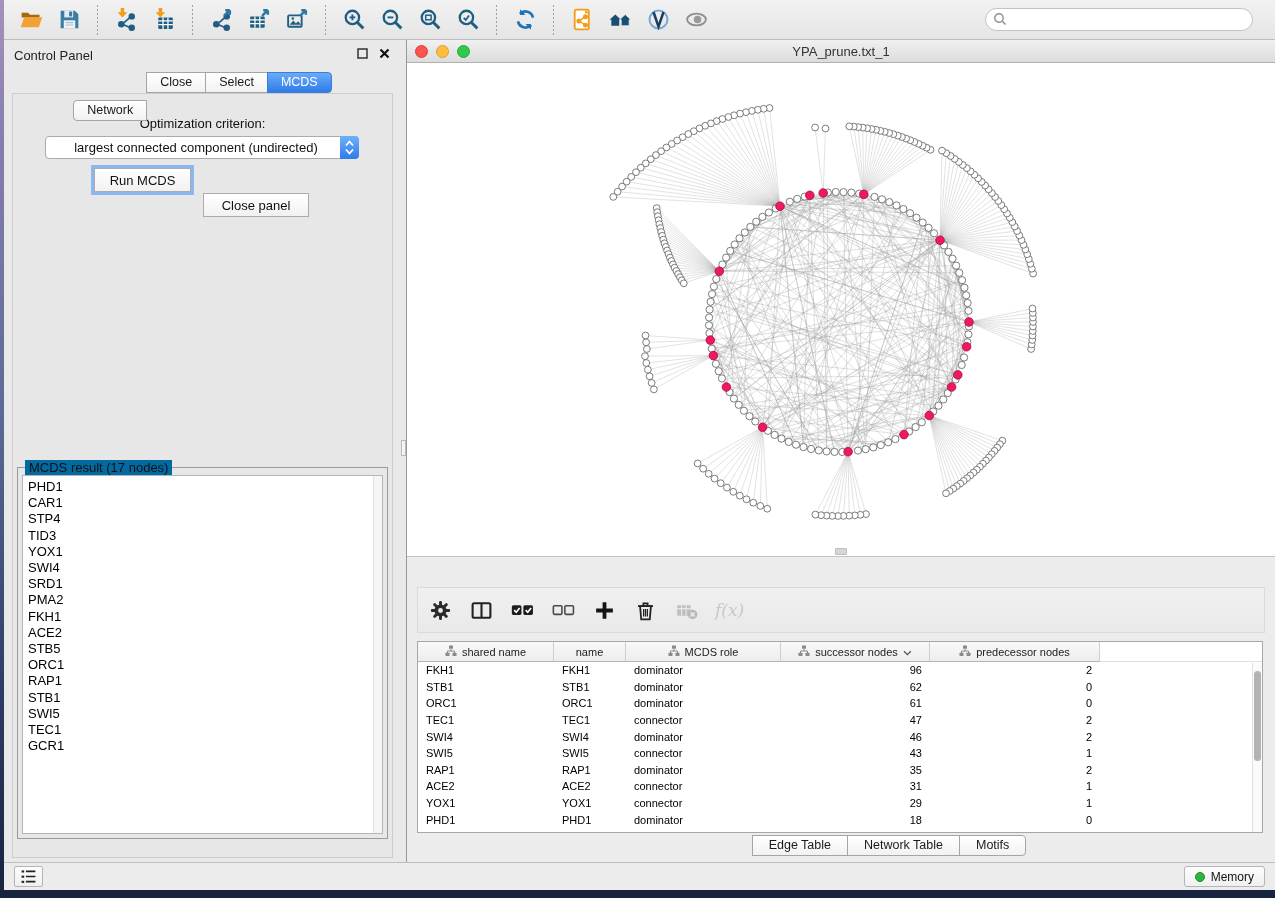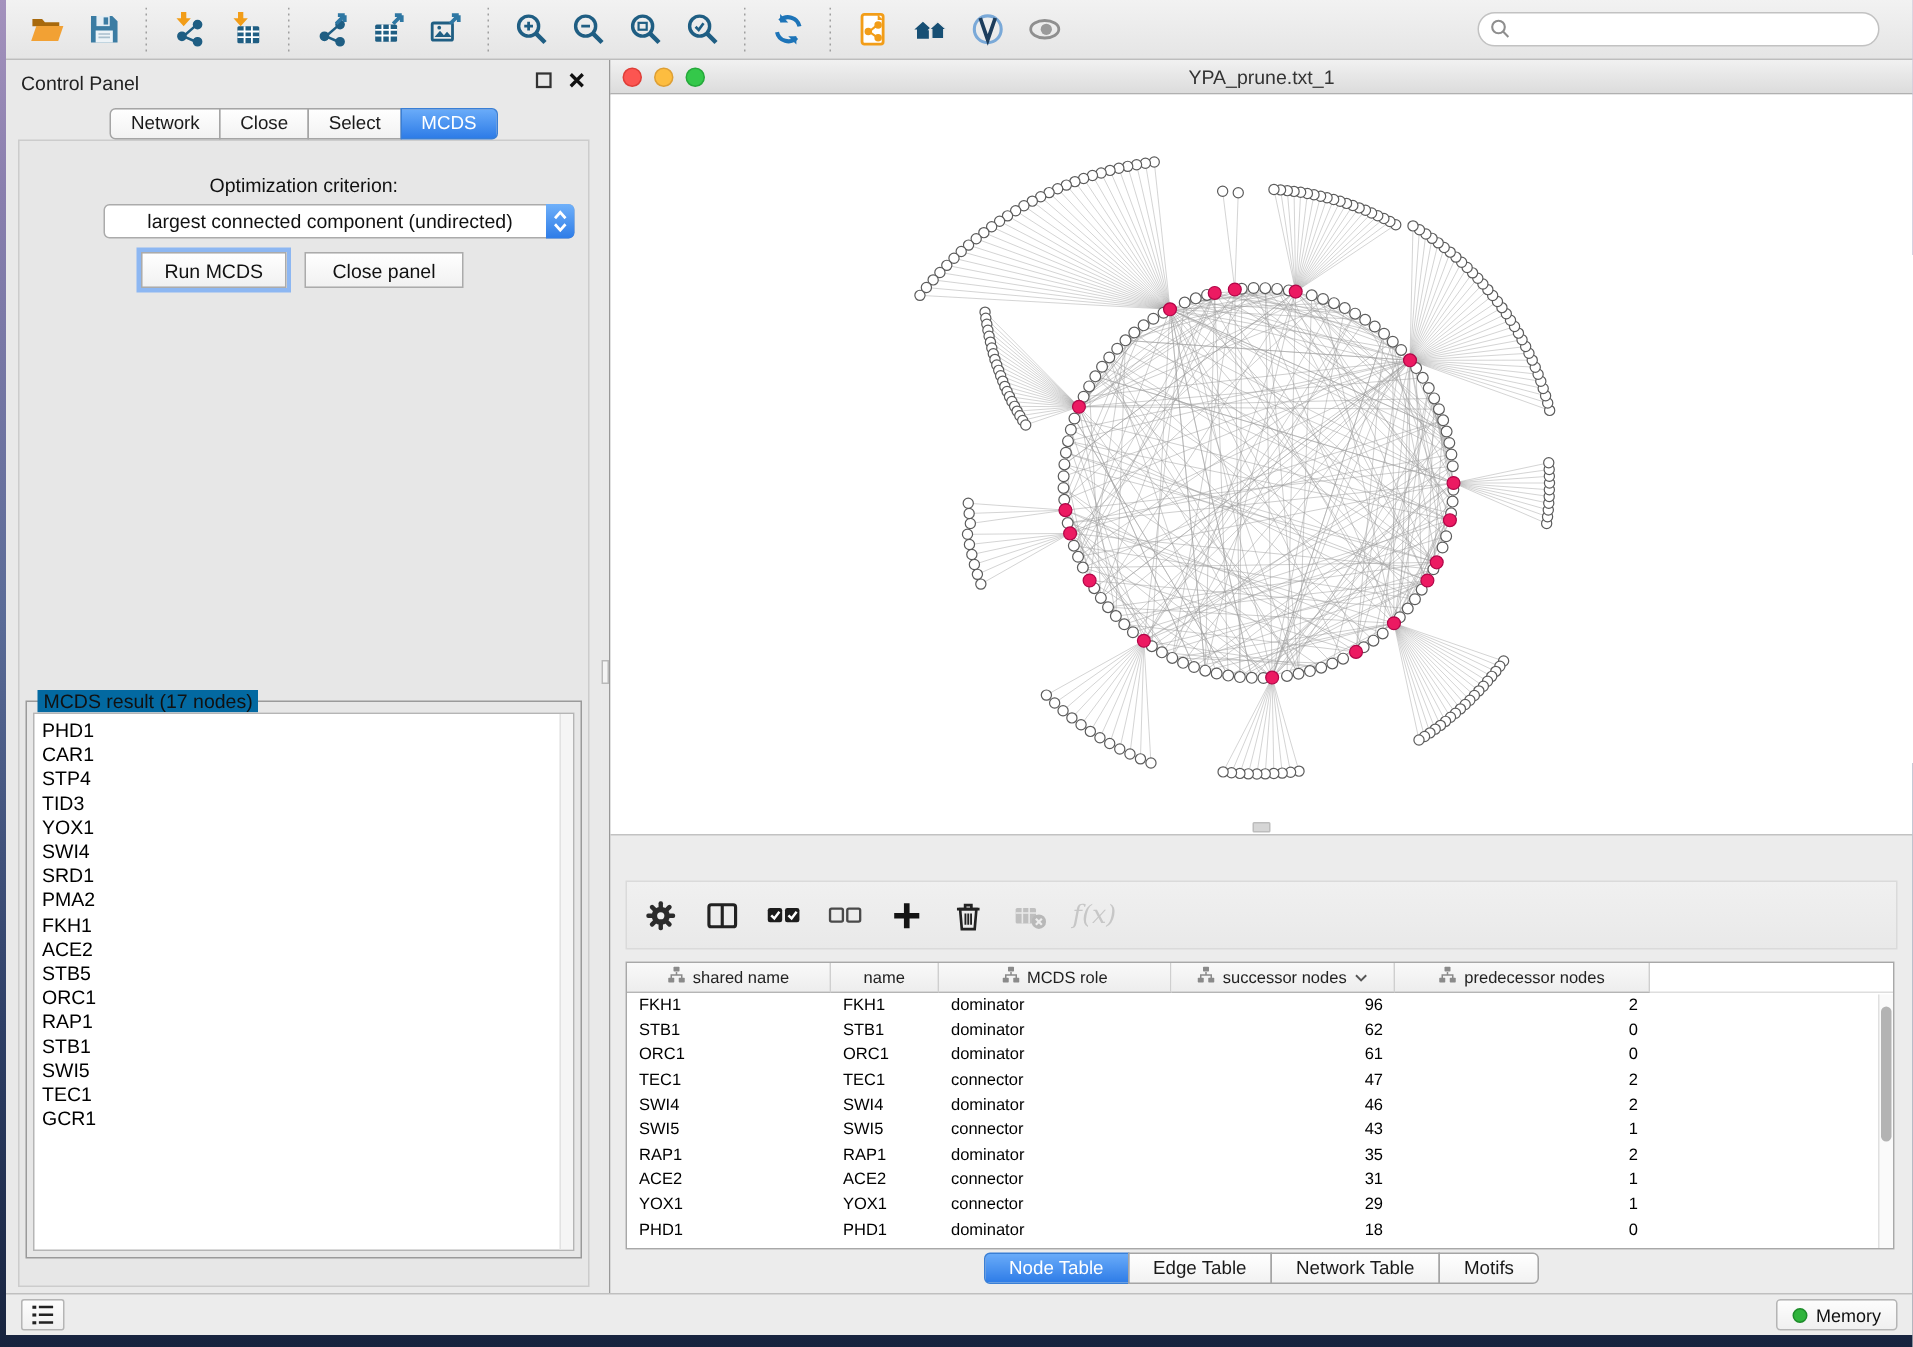--- a/index.html
+++ b/index.html
@@ -23,31 +23,31 @@
   #main { flex:1; display:flex; min-height:0; }
 
   
   #control-panel { width:397px; flex:0 0 397px; background:#e9e9e9; position:relative; }
   .panel-title-row { display:flex; align-items:center; padding:7px 10px 0 10px; }
   .panel-title { font-size:13px; color:#222; }
   .win-mini-btns { margin-left:auto; display:flex; gap:9px; align-items:center; }
   #cp-tabs { position:absolute; left:0; right:0; top:32px; display:flex; justify-content:center; z-index:2; }
   .seg { display:flex; }
   .seg-tab { height:21px; line-height:19px; padding:0 13px; background:linear-gradient(#ffffff,#f2f2f2); border:1px solid #a5a5a5; margin-left:-1px; font-size:12.5px; color:#1a1a1a; }
-  .seg-tab:first-child { border-radius:4px 0 0 4px; margin-left:0; }
+  .seg-tab:first-child { border-radius:4px 0 0 4px; margin-left:0;margin-top:28px; }
   .seg-tab:last-child { border-radius:0 4px 4px 0; }
   .seg-tab.sel { background:linear-gradient(#69abf9,#2e7ce7); border-color:#3a7fd5; color:#fff; }
   #cp-inner { position:absolute; left:8px; right:8px; top:53px; bottom:4px; background:#e7e7e7; border:1px solid #cccccc; }
   #opt-label { position:absolute; top:22px; left:0; right:0; text-align:center; font-size:13px; color:#111; }
-  #opt-select { position:absolute; left:32px; top:42px; width:314px; height:23px; background:#fff; border:1px solid #ababab; border-radius:4px; display:flex; align-items:center;margin-left:24px; }
+  #opt-select { position:absolute; left:32px; top:42px; width:314px; height:23px; background:#fff; border:1px solid #ababab; border-radius:4px; display:flex; align-items:center; }
   #opt-select .val { flex:1; text-align:center; font-size:13px; color:#111; padding-left:6px; white-space:nowrap; }
   #opt-stepper { width:19px; height:23px; margin:-1px -1px -1px 0; border-radius:0 4px 4px 0; background:linear-gradient(#6fb0fa,#2e7ce7); display:flex; flex-direction:column; align-items:center; justify-content:center; gap:1px; }
   .cp-btn { position:absolute; top:74px; height:24px; background:linear-gradient(#ffffff,#f1f1f1); border:1px solid #ababab; border-radius:0; font-size:13px; color:#111; display:flex; align-items:center; justify-content:center; }
   #run-btn { left:81px; width:97px; box-shadow:0 0 0 3px rgba(92,156,248,.65); }
-  #closep-btn { left:190px; width:106px; }
+  #closep-btn { left:190px; width:106px;margin-top:25px; }
   #result-group { position:absolute; left:4px; right:4px; top:373px; height:372px; border:1px solid #9a9a9a; }
   #result-title { position:absolute; top:-8px; left:7px; background:#0369a1; padding:0 4px; font-size:13px; color:#111; }
   #result-list { position:absolute; left:4px; right:4px; top:7px; bottom:4px; background:#fff; border:1px solid #b5b5b5; overflow:hidden; }
   #result-scroll { position:absolute; top:0; bottom:0; right:0; width:9px; background:#f5f5f5; border-left:1px solid #e2e2e2; }
   .mcds-item { font-size:13px; line-height:16.2px; padding-left:5px; color:#000; }
 
   
   #v-divider { width:6px; flex:0 0 6px; background:#e9e9e9; border-right:1px solid #999; position:relative; }
   #v-grip { position:absolute; left:0; top:400px; width:5px; height:16px; background:#f4f4f4; border:1px solid #b9b9b9; }
 

